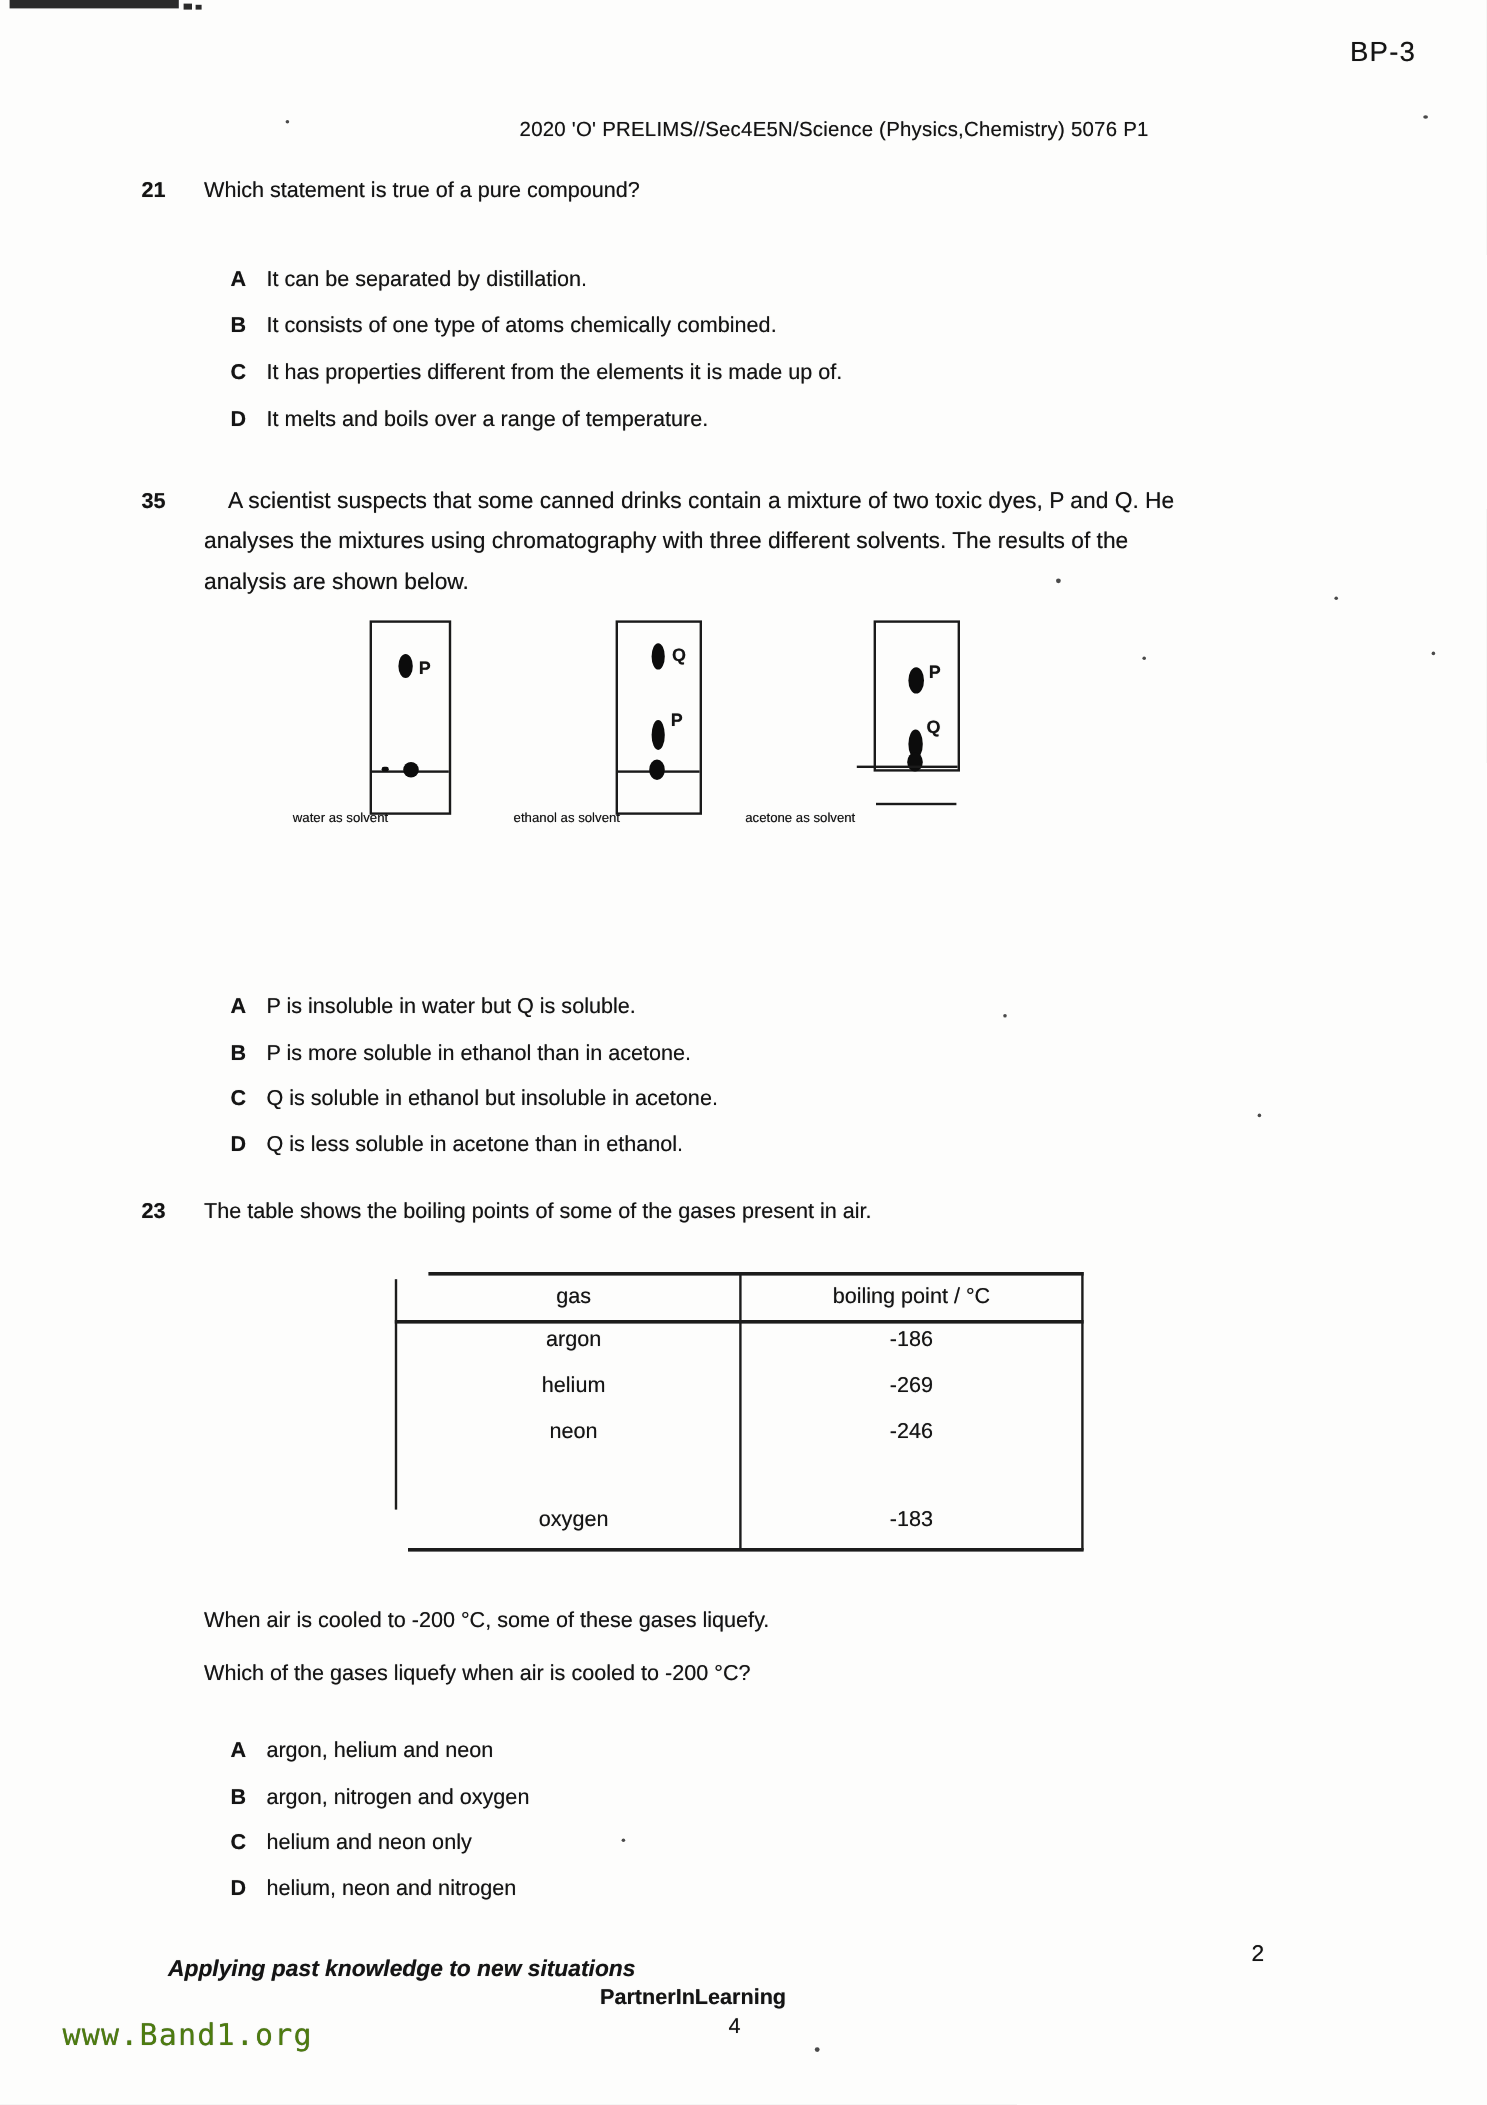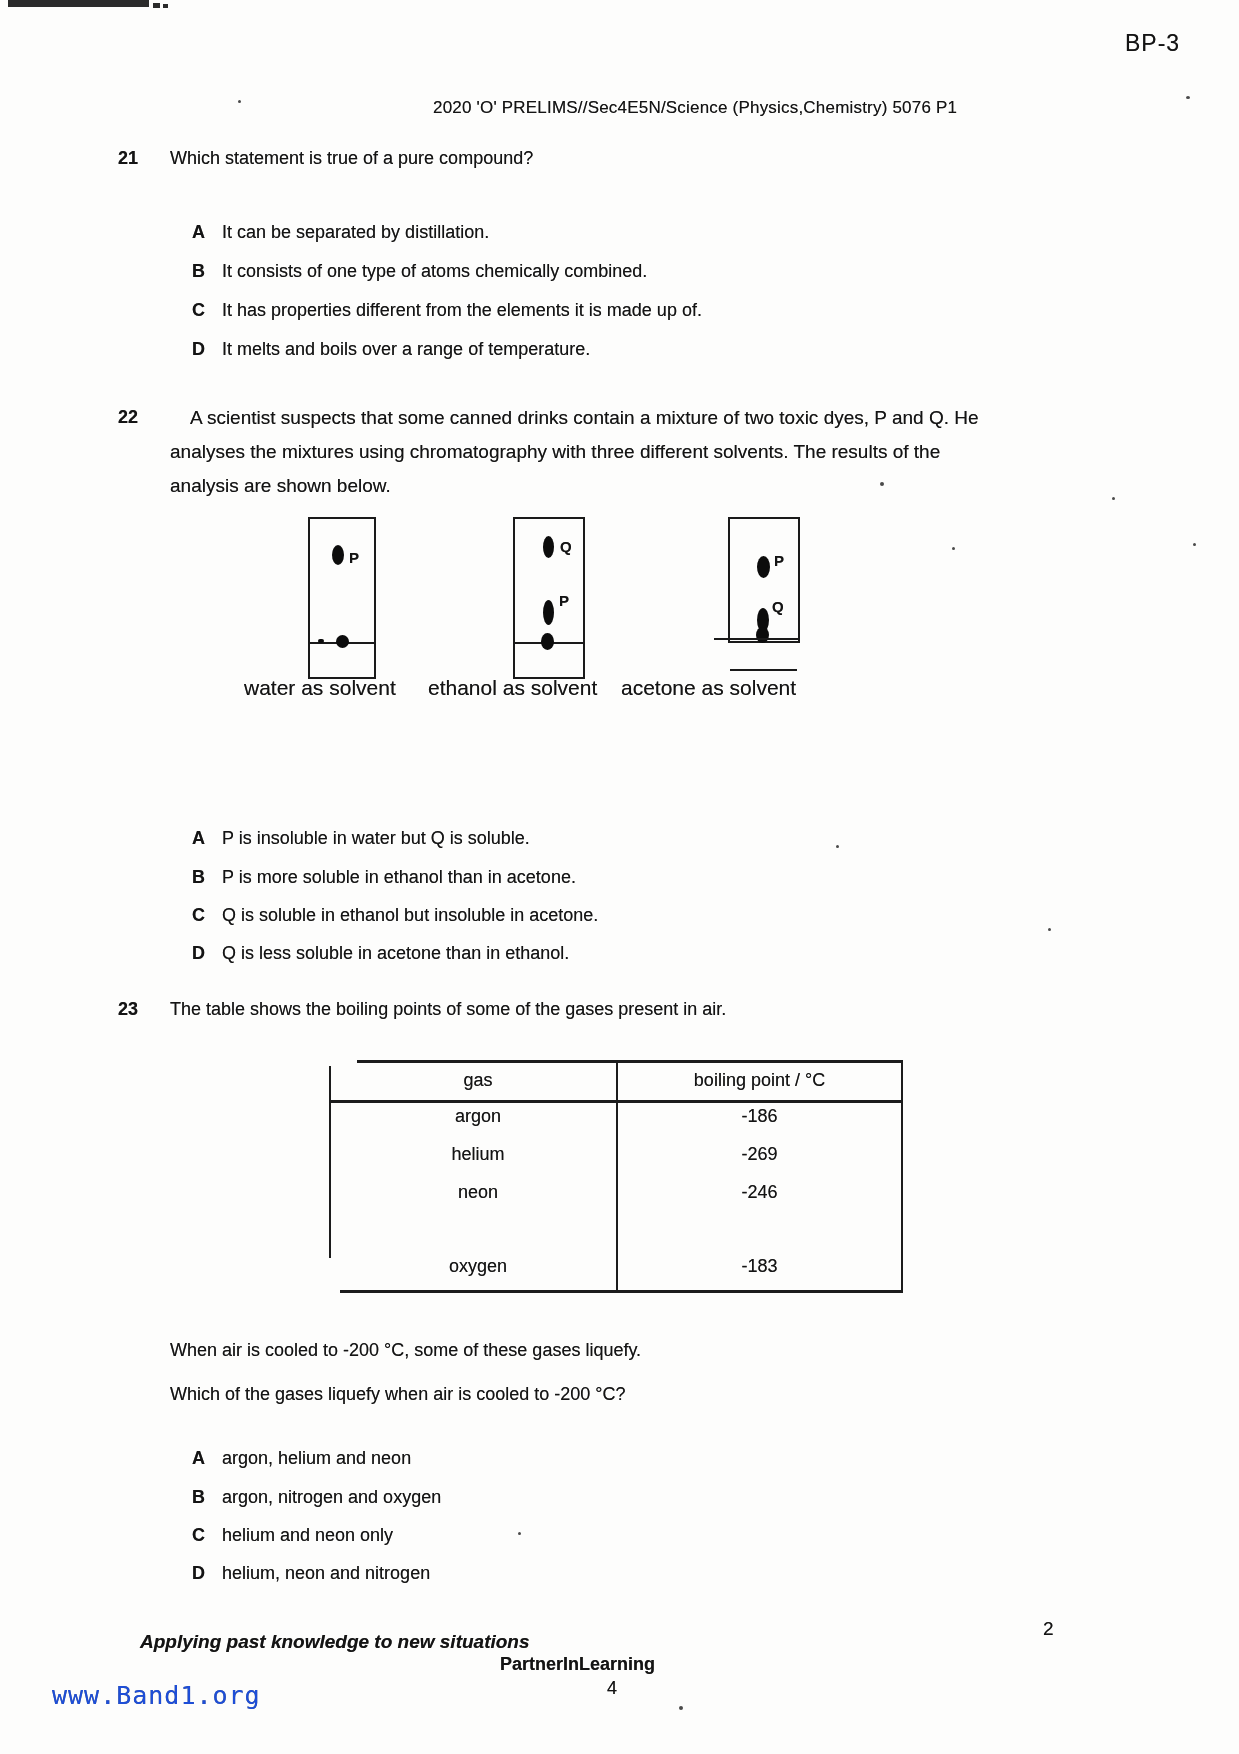--- a/index.html
+++ b/index.html
@@ -25,32 +25,32 @@
   .qtext{font-size:18px;white-space:nowrap;}
   .q22line{font-size:19px;white-space:nowrap;}
   
   .opt{position:absolute;left:192px;display:flex;font-size:18px;white-space:nowrap;}
   .opt .letter{width:30px;font-weight:bold;flex:0 0 30px;}
   
   .strip{position:absolute;border:2px solid #1a1a1a;background:transparent;}
   .baseline{position:absolute;background:#1a1a1a;height:2px;}
   .spot{position:absolute;background:#0c0c0c;border-radius:50%;}
   .spot-label{position:absolute;font-size:15px;font-weight:bold;}
-  .solvent-label{position:absolute;font-size:21px;white-space:nowrap;}
+  .solvent-label{position:absolute;font-size:11px;white-space:nowrap;}
   
   .tline{position:absolute;background:#1c1c1c;}
   .trow{position:absolute;left:340px;width:563px;display:flex;font-size:18px;}
   .trow .c1{width:276px;text-align:center;}
   .trow .c2{width:287px;text-align:center;}
   
   .footer-tagline{font-style:italic;font-weight:600;font-size:19px;white-space:nowrap;}
   .footer-brand{font-size:18px;font-weight:600;white-space:nowrap;}
   .page-num{font-size:19px;}
   .small-num{font-size:18px;}
-  .watermark{font-family:"DejaVu Sans Mono", monospace;font-size:25px;color:#1d4ed8;letter-spacing:1px;}
+  .watermark{font-family:"DejaVu Sans Mono", monospace;font-size:25px;color:#4d7c0f;letter-spacing:1px;}
 </style>
 </head>
 <body>
 
 <div class="page">
 
   <div class="abs scanbar" style="left:8px;top:0;width:141px;height:7px;"></div>
   <div class="abs scanbar" style="left:153px;top:3px;width:7px;height:5px;"></div>
   <div class="abs scanbar" style="left:163px;top:4px;width:5px;height:4px;"></div>
 
@@ -81,21 +81,21 @@
   </div>
   <div class="opt" style="top:300px;">
     <span class="letter">C</span>
     <span>It has properties different from the elements it is made up of.</span>
   </div>
   <div class="opt" style="top:339px;">
     <span class="letter">D</span>
     <span>It melts and boils over a range of temperature.</span>
   </div>
 
-  <div class="abs qnum" style="left:118px;top:407px;">22</div>
+  <div class="abs qnum" style="left:118px;top:407px;">35</div>
   <div class="abs q22line" style="left:170px;top:407px;margin-left:20px;">A scientist suspects that some canned drinks contain a mixture of two toxic dyes, P and Q. He</div>
   <div class="abs q22line" style="left:170px;top:441px;">analyses the mixtures using chromatography with three different solvents. The results of the</div>
   <div class="abs q22line" style="left:170px;top:475px;">analysis are shown below.</div>
 
   <div class="strip" style="left:308px;top:517px;width:64px;height:158px;">
     <div class="baseline" style="left:0;top:123px;width:100%;"></div>
     <div class="spot" style="left:22px;top:26px;width:12px;height:20px;"></div>
     <div class="spot-label" style="left:39px;top:30px;">P</div>
     <div class="spot" style="left:26px;top:116px;width:13px;height:13px;"></div>
     <div class="spot" style="left:8px;top:120px;width:6px;height:4px;border-radius:2px;"></div>

